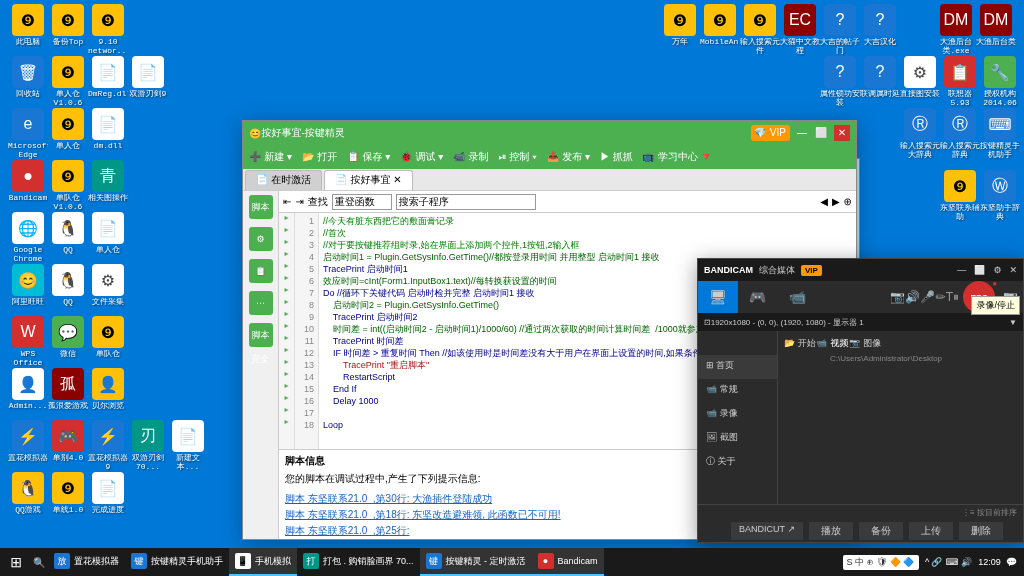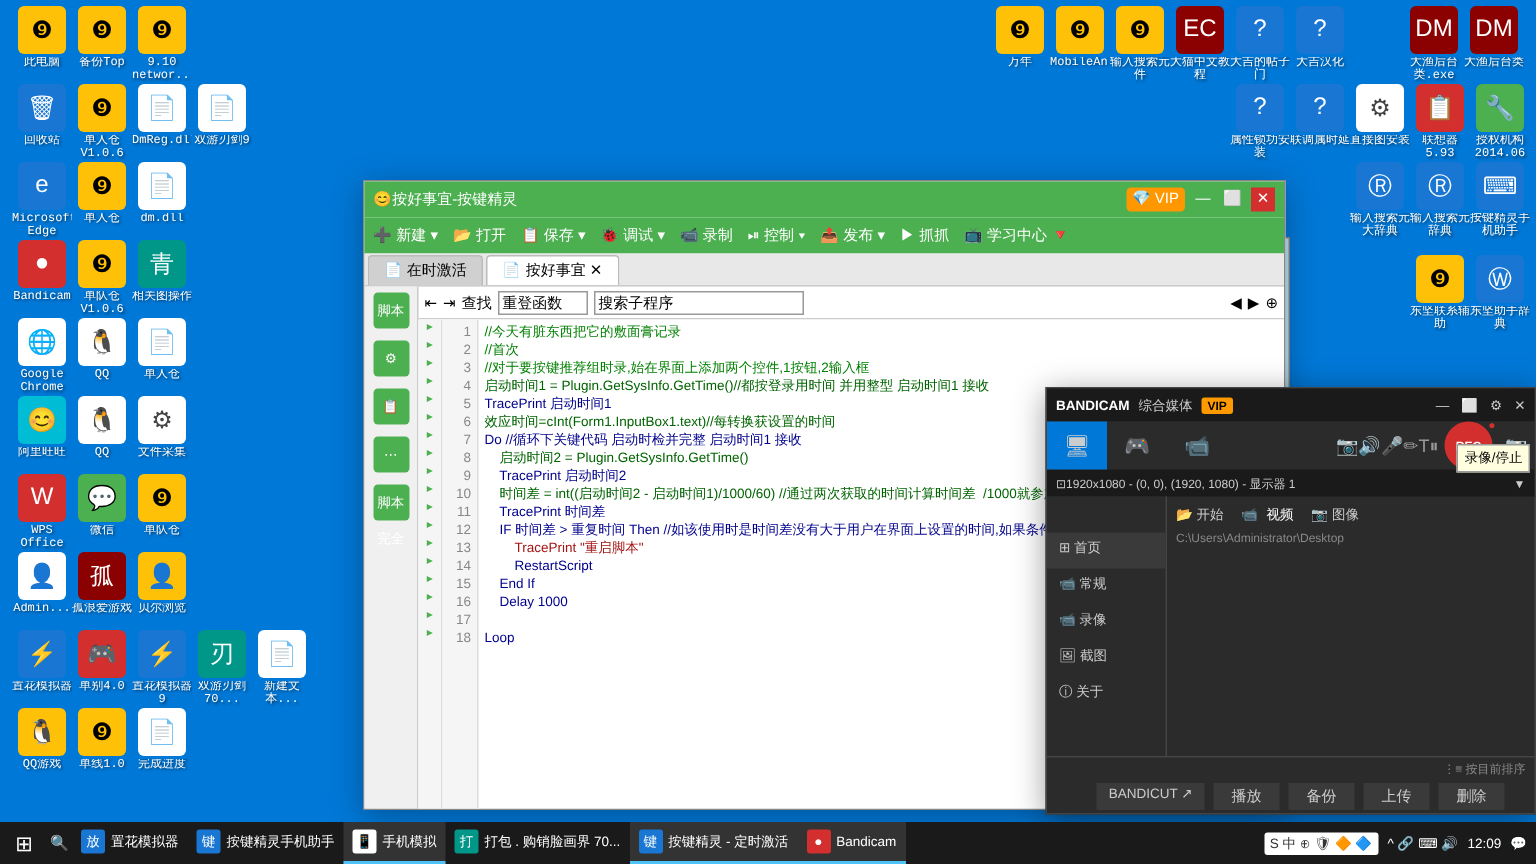--- a/index.html
+++ b/index.html
@@ -59,22 +59,22 @@
 .bandi-top .tbicon { width:24px; text-align:center; font-size:12px; cursor:pointer; color:#999; }
 .bandi-rec { width:32px; height:32px; background:#d32f2f; border-radius:16px; color:#fff; font-size:8px; font-weight:bold; display:flex; align-items:center; justify-content:center; margin:0 4px; cursor:pointer; position:relative; }
 .bandi-rec:after { content:"●"; position:absolute; top:-2px; right:-2px; color:#d32f2f; }
 .bandi-info { height:18px; background:#1a1a1a; font-size:8px; padding:3px 6px; display:flex; align-items:center; }
 .bandi-info .ii { margin-right:auto; }
 .bandi-body { display:flex; height:calc(100% - 110px); }
 .bandi-side { width:80px; background:#2b2b2b; border-right:1px solid #444; padding:24px 0; }
 .bandi-side div { height:24px; padding:4px 8px; font-size:9px; cursor:pointer; }
 .bandi-side .sel { background:#3a3a3a; }
 .bandi-main { flex:1; padding:6px; font-size:9px; }
-.bandi-main .path { color:#888; font-size:8px; margin-top:4px; }
-.bandi-main .tabs { display:flex; gap:12px; margin-bottom:4px; }
+.bandi-main .path { color:#888; font-size:8px; margin-top:4px;margin-left:46px; }
+.bandi-main .tabs { display:flex; gap:1px; margin-bottom:4px; }
 .bandi-main .tabs span { cursor:pointer; }
 .bandi-footer { height:38px; border-top:1px solid #444; }
 .bandi-footer .frow { display:flex; justify-content:flex-end; padding:2px 6px; font-size:8px; color:#888; }
 .bandi-footer .btns { display:flex; gap:6px; justify-content:flex-end; padding:2px 20px; }
 .bandi-footer .btn { padding:2px 12px; background:#3a3a3a; font-size:10px; cursor:pointer; }
 .bandi-footer .cut { float:left; padding:2px 8px; background:#3a3a3a; font-size:9px; cursor:pointer; }
 
 
 .rectip { position:absolute; right:4px; top:296px; background:#ffffe0; color:#000; font-size:9px; padding:2px 4px; border:1px solid #999; z-index:100; }
 
@@ -385,20 +385,29 @@
 <span class="kw">    TracePrint 时间差</span>
 <span class="kw">    IF 时间差 &gt; 重复时间 Then //如该使用时是时间差没有大于用户在界面上设置的时间,如果条件成立就执</span>
 <span class="st">        TracePrint "重启脚本"</span>
 <span class="kw">        RestartScript</span>
 <span class="kw">    End If</span>
 <span class="kw">    Delay 1000</span>
 <span class=""></span>
 <span class="kw">Loop</span>
 </div>
         </div>
+        <div class="editor-bottom">
+          <div class="bt">脚本信息</div>
+          <div style="margin-bottom:6px">您的脚本在调试过程中,产生了下列提示信息:</div>
+          <div id="bottomlines">
+              <span class="ln">脚本 东坚联系21.0_,第30行: 大渔插件登陆成功</span>
+              <span class="ln">脚本 东坚联系21.0_,第18行: 东坚改造避难领, 此函数已不可用!</span>
+              <span class="ln">脚本 东坚联系21.0_,第25行:</span>
+            </div>
+        </div>
       </div>
     </div>
   </div>
 
   <div class="bandi">
     <div class="bandi-title">
       <span style="font-weight:bold;color:#fff">BANDICAM</span>
       <span style="margin-left:6px">综合媒体</span>
       <span class="vip" style="margin-left:6px">VIP</span>
       <span class="bt-txt"></span>
@@ -424,21 +433,21 @@
       <div class="bandi-side" id="bside">
           <div class="sel">⊞ 首页</div>
           <div>📹 常规</div>
           <div>📹 录像</div>
           <div>🖼 截图</div>
           <div>ⓘ 关于</div>
         </div>
       <div class="bandi-main">
         <div class="tabs" id="btabs">
             <span>📂 开始</span>
-            <span style="color: rgb(255, 255, 255); font-family: Liberation Mono, monospace;">📹 视频</span>
+            <span style="color: rgb(255, 255, 255);">📹 视频</span>
             <span>📷 图像</span>
           </div>
         <div class="path">C:\Users\Administrator\Desktop</div>
       </div>
     </div>
     <div class="bandi-footer">
       <div class="frow">
           <span>⋮≡ 按目前排序</span>
         </div>
       <div class="btns">

